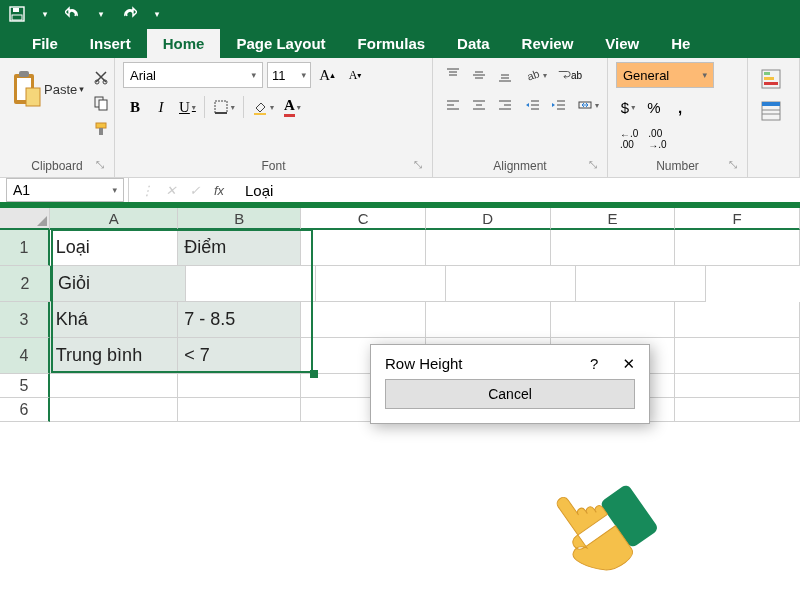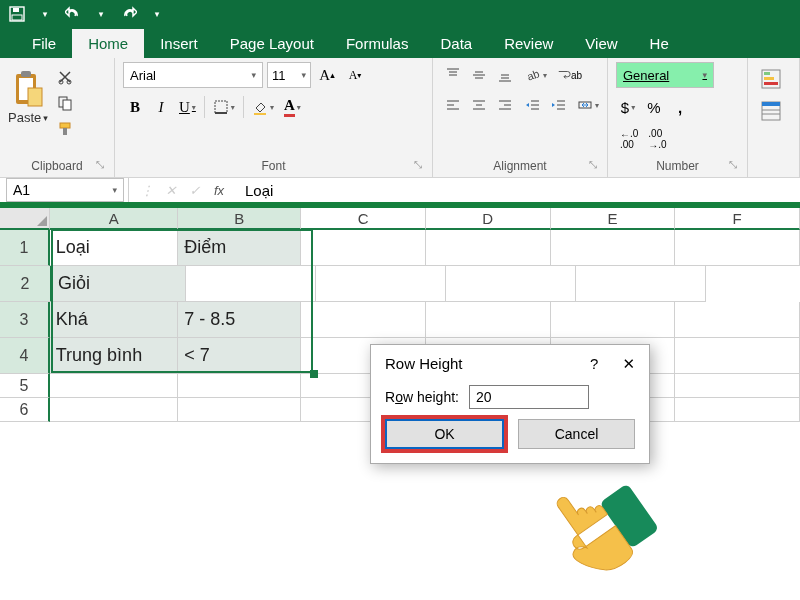--- a/index.html
+++ b/index.html
@@ -4,41 +4,41 @@
 <style>
   * { box-sizing: border-box; margin: 0; padding: 0; }
   body { font-family: "Segoe UI", Arial, sans-serif; background: #fff; width: 800px; height: 600px; overflow: hidden; position: relative; }
   .titlebar { background: #0e6d3c; height: 28px; display: flex; align-items: center; color: #fff; font-size: 12px; padding: 0 4px; }
   .qat { display: flex; gap: 2px; align-items: center; }
   .qat .icon-box { width: 26px; height: 22px; display: flex; align-items: center; justify-content: center; }
   .title-text { flex: 1; text-align: right; padding-right: 20px; font-size: 14px; }
   .title-text .bookname { color: rgba(255,255,255,.7); }
   .title-text .appname { color: #fff; }
   .tabs { background: #0e6d3c; height: 30px; display: flex; align-items: flex-end; color: #fff; font-size: 15px; padding-left: 16px; }
-  .tab { padding: 6px 16px; cursor: pointer; }
+  .tab { padding: 6px 16px; cursor: pointer; font-weight: bold; }
   .tab.active { background: #f3f3f3; color: #0e6d3c; }
   .ribbon { background: #f3f3f3; height: 120px; border-bottom: 1px solid #d4d4d4; display: flex; }
   .group { border-right: 1px solid #d4d4d4; padding: 4px 8px 2px 8px; display: flex; flex-direction: column; justify-content: space-between; }
   .group-body { flex: 1; display: flex; align-items: flex-start; }
   .group-label { text-align: center; font-size: 12px; color: #555; padding: 2px 0; position: relative; }
   .group-label .launcher { position: absolute; right: 2px; top: 2px; font-size: 10px; color: #888; }
-  .clip-left { display: flex; flex-direction: column; align-items: center; justify-content: flex-end; padding-top: 6px; }
+  .clip-left { display: flex; align-items: center; justify-content: flex-end; padding-top: 6px; }
   .clip-right { display: flex; flex-direction: column; gap: 4px; padding: 4px 2px 0 6px; }
   .small-btn { width: 22px; height: 22px; display: flex; align-items: center; justify-content: center; }
   .font-row1 { display: flex; gap: 4px; align-items: center; margin-bottom: 6px; }
   .font-name { width: 140px; height: 26px; background: #fff; border: 1px solid #c0c0c0; font-size: 13px; padding: 0 6px; display: flex; align-items: center; justify-content: space-between; }
   .font-size { width: 44px; height: 26px; background: #fff; border: 1px solid #c0c0c0; font-size: 13px; padding: 0 4px; display: flex; align-items: center; justify-content: space-between; }
   .font-row2 { display: flex; gap: 2px; align-items: center; }
   .rbtn { min-width: 24px; height: 26px; display: flex; align-items: center; justify-content: center; font-size: 15px; padding: 0 4px; }
   .rbtn.drop::after { content: "▾"; font-size: 8px; margin-left: 2px; color: #666; }
   .sep { width: 1px; height: 22px; background: #d0d0d0; margin: 0 2px; }
   .align-col { display: flex; flex-direction: column; gap: 4px; }
   .align-row { display: flex; gap: 2px; }
   .num-fmt { display: flex; flex-direction: column; gap: 6px; }
-  .num-combo { width: 98px; height: 26px; background: #86efac; border: 1px solid #c0c0c0; font-size: 13px; padding: 0 6px; display: flex; align-items: center; justify-content: space-between; text-decoration: underline; }
+  .num-combo { width: 98px; height: 26px; background: #fdba74; border: 1px solid #c0c0c0; font-size: 13px; padding: 0 6px; display: flex; align-items: center; justify-content: space-between; }
   .num-row { display: flex; gap: 2px; }
 
   .formula-bar { height: 30px; background: #fff; border-bottom: 6px solid #15803d; display: flex; align-items: center; }
   .namebox { width: 118px; height: 24px; border: 1px solid #c0c0c0; margin: 0 4px 0 6px; font-size: 14px; padding: 0 6px; display: flex; align-items: center; justify-content: space-between; background: #fff; }
   .fb-btn { width: 24px; height: 24px; display: flex; align-items: center; justify-content: center; color: #888; font-size: 13px; font-style: italic;}
   .fb-input { flex: 1; height: 24px; border: none; font-size: 15px; padding: 0 8px; }
 
   .sheet { position: relative; }
   .col-hdrs { display: flex; height: 22px; background: #fff; }
   .sel-all { width: 52px; height: 22px; border-right: 1px solid #d0d0d0; border-bottom: 2px solid #1a7c46; background: #e6e6e6; position: relative; }
@@ -92,22 +92,22 @@
       <svg class="icon" viewBox="0 0 16 16">
           <path d="M4 10 A5 5 0 0 1 12 5 L12 2 L16 6 L12 10 L12 7 A3 3 0 0 0 6 10" fill="none" stroke="#fff" stroke-width="1.5"></path>
         </svg>
     </div>
     <div class="icon-box" style="font-size:9px;color:#fff">▾</div>
   </div>
 </div>
 
 <div class="tabs">
   <div class="tab">File</div>
+  <div class="tab">Insert</div>
   <div class="tab active">Home</div>
-  <div class="tab">Insert</div>
   <div class="tab">Page Layout</div>
   <div class="tab">Formulas</div>
   <div class="tab">Data</div>
   <div class="tab">Review</div>
   <div class="tab">View</div>
   <div class="tab">He</div>
 </div>
 
 <div class="ribbon">
 
@@ -409,26 +409,21 @@
   </div>
 
 <div class="dialog">
   <div class="dlg-title">
     <span>Row Height</span>
     <div class="right">
       <span style="cursor:pointer">?</span>
       <span style="cursor:pointer">✕</span>
     </div>
   </div>
-  <div class="dlg-body">
-    <label><span>R</span><u>o</u><span>w height:</span></label>
-    <input class="dlg-input" value="20" style="">
-  </div>
   <div class="dlg-btns">
-    <div class="dlg-btn ok">OK</div>
     <div class="dlg-btn">Cancel</div>
   </div>
 </div>
 
 <svg class="hand" width="140" height="140" viewBox="0 0 140 140">
   <g transform="rotate(-35 70 70)">
     <rect x="78" y="40" width="34" height="56" rx="6" fill="#178a5a"></rect>
     <path d="M40 68 C30 68 30 54 40 54 L78 54 L78 46 C78 40 70 40 70 46 L70 42 C70 36 62 36 62 42 L62 38 C62 32 54 32 54 38 L54 20 C54 12 42 12 42 20 L42 70 C42 70 36 60 28 66 C22 70 30 86 44 98 C54 106 78 106 78 96 L78 68 Z" fill="#f5c04a" stroke="#d89a2b" stroke-width="1"></path>
   </g>
 </svg>

